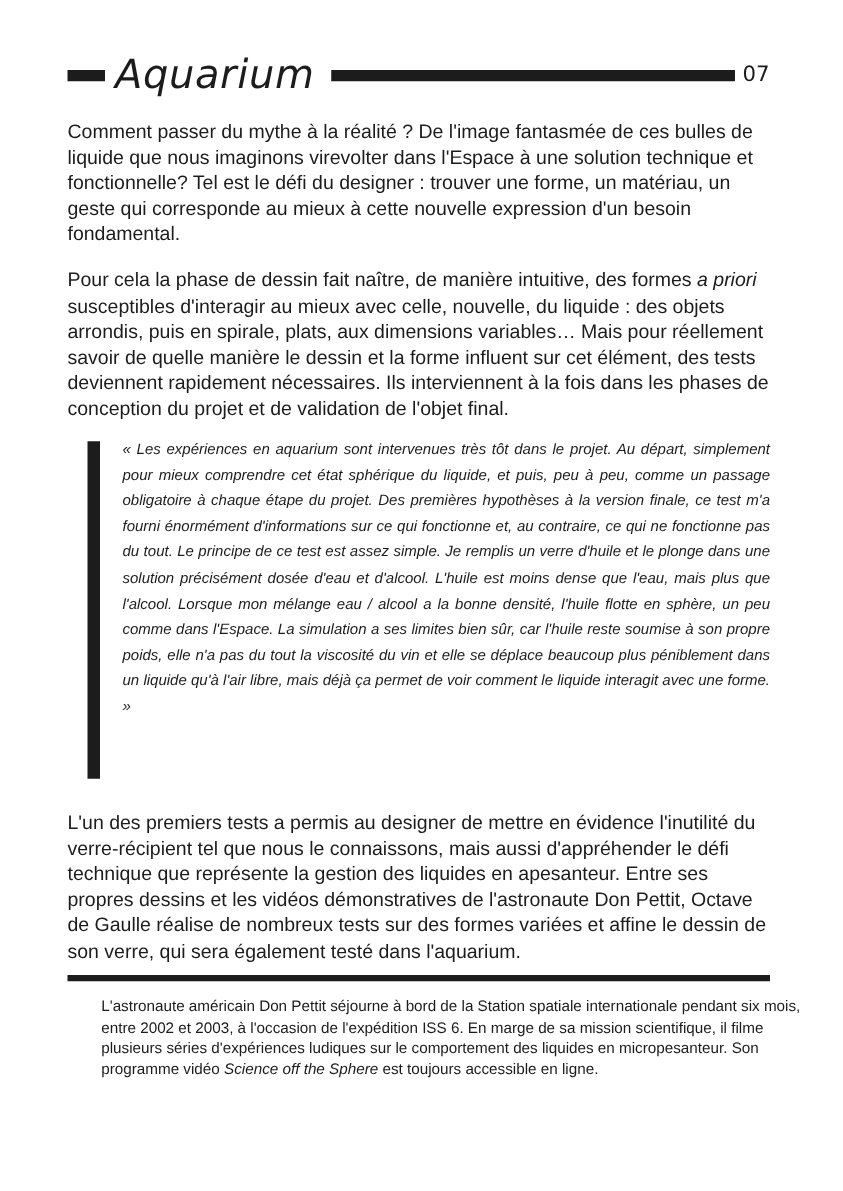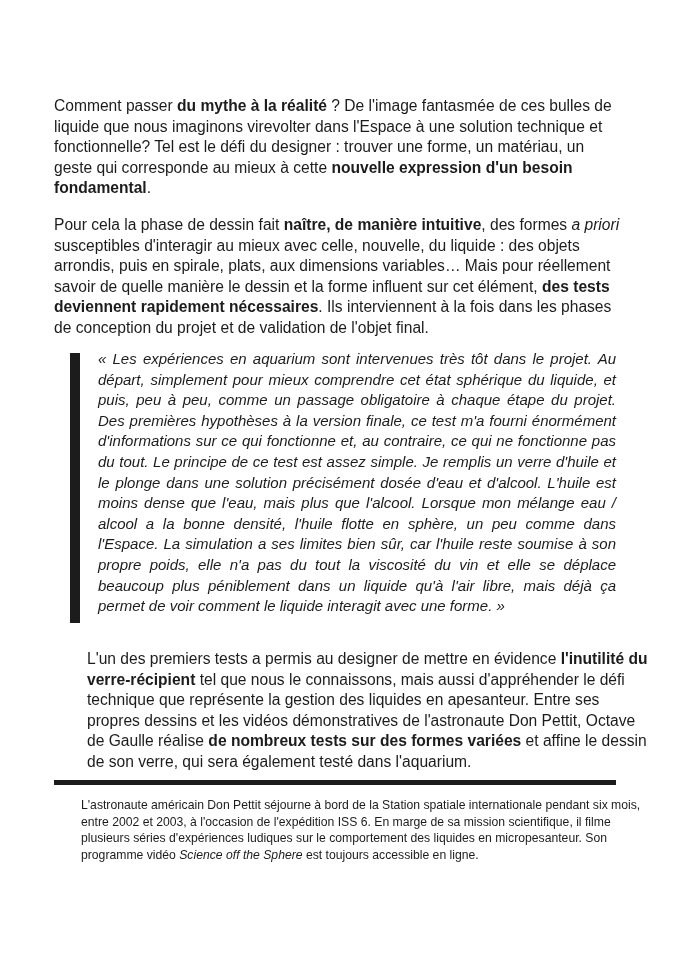--- a/index.html
+++ b/index.html
@@ -6,41 +6,47 @@
     body { width: 674px; height: 953px; position: relative; overflow: hidden; color: #1c1c1c; font-family: "DejaVu Sans", sans-serif; }
     .page { position: absolute; left: 0; top: 0; width: 674px; height: 953px; }
 
     .header { position: absolute; left: 54px; top: 38px; width: 566px; height: 44px; }
     .bar-left { position: absolute; left: 0; top: 18px; width: 30px; height: 9px; background: #1c1c1c; }
     .title { position: absolute; left: 38px; top: 0; font-family: "DejaVu Sans", sans-serif; font-style: italic; font-size: 32px; line-height: 42px; letter-spacing: 0.5px; color: #1c1c1c; white-space: nowrap; }
     .bar-right { position: absolute; left: 211px; top: 18px; width: 323px; height: 9px; background: #1c1c1c; }
     .page-num { position: absolute; left: 540px; top: 10px; font-size: 17px; line-height: 24px; color: #1c1c1c; }
 
     .body-text { position: absolute; left: 54px; width: 566px; font-family: "Liberation Sans", sans-serif; font-size: 15.6px; line-height: 20.5px; color: #1c1c1c; }
-    .body-text b { font-weight: bold; text-align: center; }
+    .body-text b { font-weight: normal; text-align: center; }
     .p1 { top: 96px; }
     .p2 { top: 215px; }
-    .p3 { top: 649px; margin-left: 33px; }
+    .p3 { top: 649px; }
 
     .quote-wrap { position: absolute; left: 70px; top: 353px; width: 546px; height: 270px; }
     .quote-bar { position: absolute; left: 0; top: 0; width: 10px; height: 270px; background: #1c1c1c; }
-    .quote { position: absolute; left: 28px; top: -4px; width: 518px; font-family: "Liberation Sans", sans-serif; font-style: italic; font-size: 15px; line-height: 20.6px; text-align: justify; color: #1c1c1c; }
+    .quote { position: absolute; left: 28px; top: -4px; width: 518px; font-family: "Liberation Sans", sans-serif; font-style: italic; font-size: 12px; line-height: 20.6px; text-align: justify; color: #1c1c1c; }
 
     .rule { position: absolute; left: 54px; top: 780px; width: 562px; height: 5px; background: #1c1c1c; }
 
     .footnote { position: absolute; left: 54px; top: 797px; width: 566px; font-family: "Liberation Sans", sans-serif; font-size: 12.2px; line-height: 16.6px; color: #1c1c1c; margin-left: 27px; }
 
     .footer { position: absolute; left: 54px; top: 894px; width: 562px; font-family: "Liberation Sans", sans-serif; font-style: italic; font-size: 12.5px; letter-spacing: 2.3px; line-height: 18px; color: #1c1c1c; white-space: nowrap; }
     .footer .year { font-style: normal; letter-spacing: 1.5px; }
   </style>
 </head>
 <body>
 
 <div class="page">
 
+  <div class="header">
+    <div class="bar-left"></div>
+    <div class="title">Aquarium</div>
+    <div class="bar-right"></div>
+    <div class="page-num">07</div>
+  </div>
 
   <div class="body-text p1"><span>Comment passer </span><b>du mythe à la réalité</b><span> ? De l'image fantasmée de ces bulles de liquide que nous imaginons virevolter dans l'Espace à une solution technique et fonctionnelle? Tel est le défi du designer : trouver une forme, un matériau, un geste qui corresponde au mieux à cette </span><b>nouvelle expression d'un besoin fondamental</b><span>.</span></div>
   <div class="body-text p2"><span>Pour cela la phase de dessin fait </span><b>naître, de manière intuitive</b><span>, des formes </span><i>a priori</i><span> susceptibles d'interagir au mieux avec celle, nouvelle, du liquide : des objets arrondis, puis en spirale, plats, aux dimensions variables… Mais pour réellement savoir de quelle manière le dessin et la forme influent sur cet élément, </span><b>des tests deviennent rapidement nécessaires</b><span>. Ils interviennent à la fois dans les phases de conception du projet et de validation de l'objet final.</span></div>
 
   <div class="quote-wrap">
     <div class="quote-bar"></div>
     <div class="quote">« Les expériences en aquarium sont intervenues très tôt dans le projet. Au départ, simplement pour mieux comprendre cet état sphérique du liquide, et puis, peu à peu, comme un passage obligatoire à chaque étape du projet. Des premières hypothèses à la version finale, ce test m'a fourni énormément d'informations sur ce qui fonctionne et, au contraire, ce qui ne fonctionne pas du tout. Le principe de ce test est assez simple. Je remplis un verre d'huile et le plonge dans une solution précisément dosée d'eau et d'alcool. L'huile est moins dense que l'eau, mais plus que l'alcool. Lorsque mon mélange eau / alcool a la bonne densité, l'huile flotte en sphère, un peu comme dans l'Espace. La simulation a ses limites bien sûr, car l'huile reste soumise à son propre poids, elle n'a pas du tout la viscosité du vin et elle se déplace beaucoup plus péniblement dans un liquide qu'à l'air libre, mais déjà ça permet de voir comment le liquide interagit avec une forme. »</div>
   </div>
 
   <div class="body-text p3"><span>L'un des premiers tests a permis au designer de mettre en évidence </span><b>l'inutilité du verre-récipient</b><span> tel que nous le connaissons, mais aussi d'appréhender le défi technique que représente la gestion des liquides en apesanteur. Entre ses propres dessins et les vidéos démonstratives de l'astronaute Don Pettit, Octave de Gaulle réalise </span><b>de nombreux tests sur des formes variées</b><span> et affine le dessin de son verre, qui sera également testé dans l'aquarium.</span></div>

